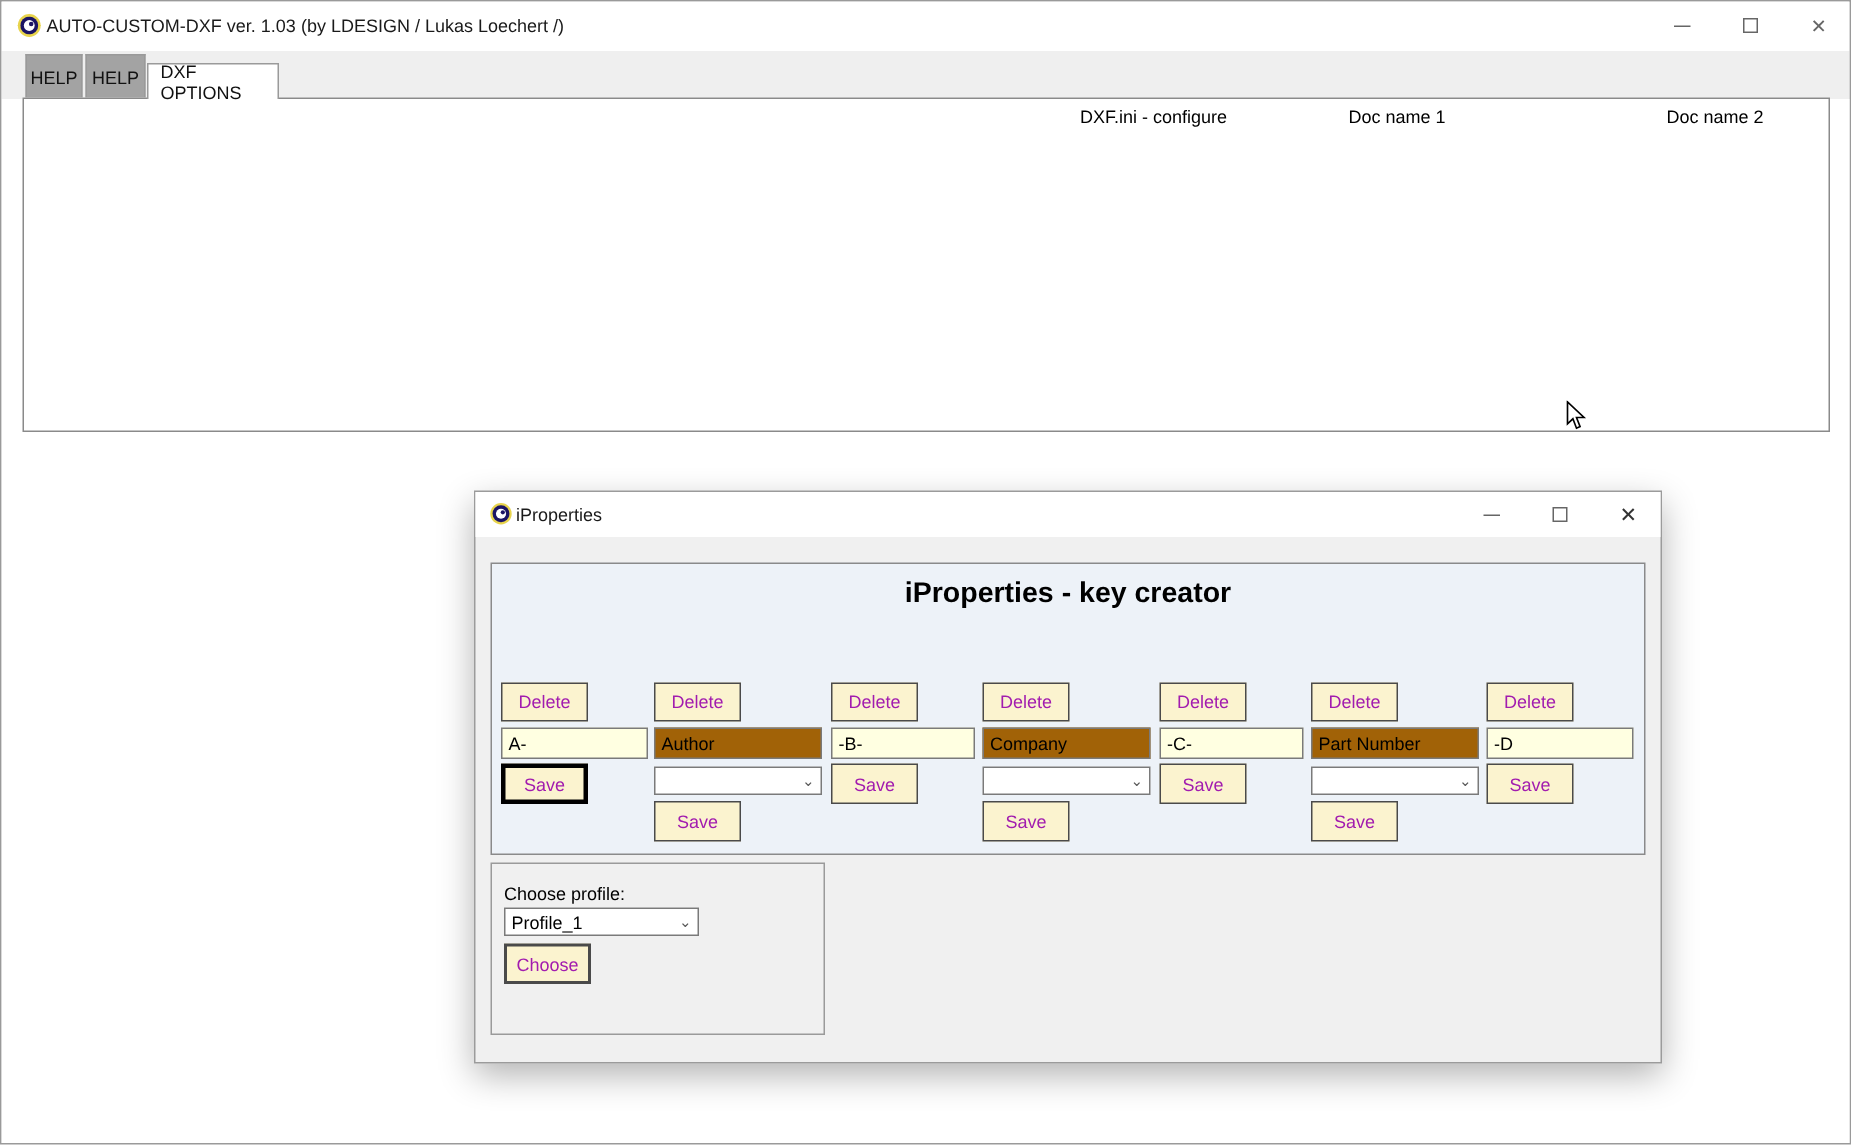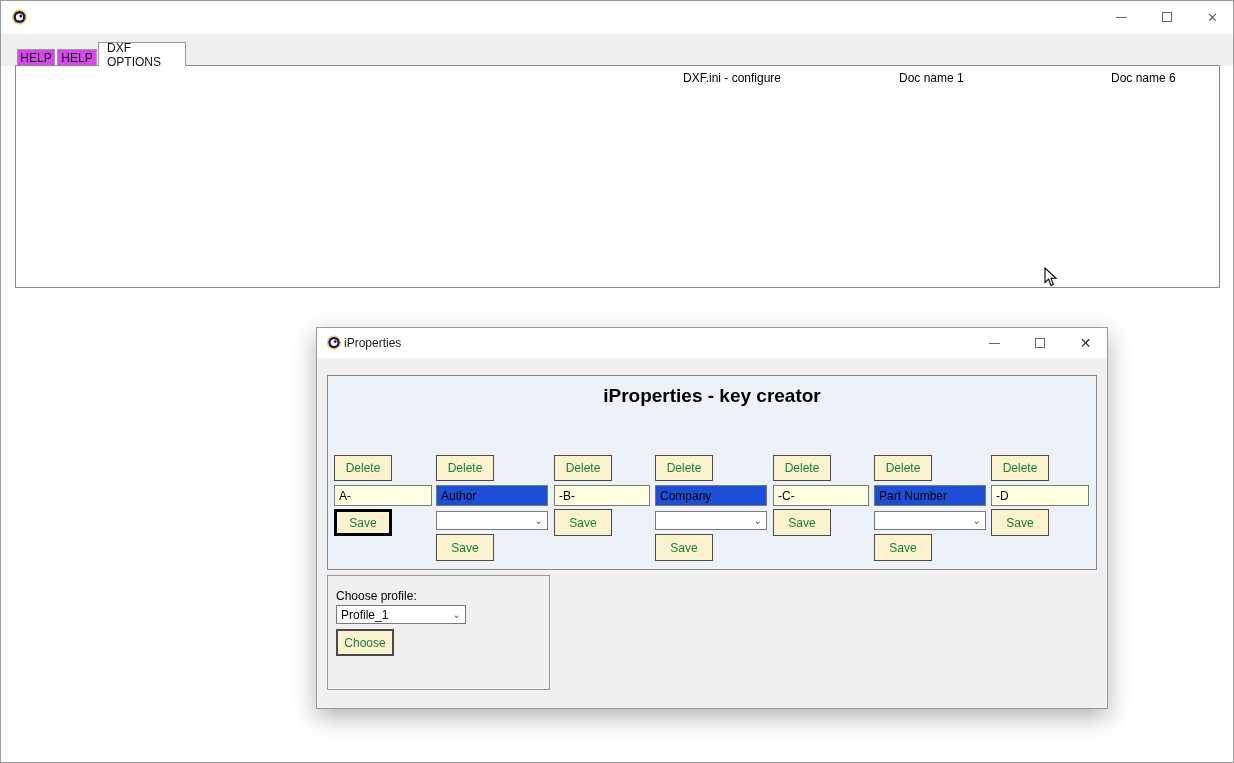--- a/index.html
+++ b/index.html
@@ -6,31 +6,31 @@
   html,body { width:1234px; height:763px; background:#fff; font-family:"Liberation Sans", sans-serif; }
   #window { position:absolute; left:0; top:0; width:1234px; height:763px; background:#fff; border:1px solid #9a9a9a; overflow:hidden; }
 
   .titlebar { position:absolute; left:0; top:0; width:100%; height:33px; background:#fff; }
   .title-text { position:absolute; left:30px; top:9px; font-size:12px; color:#1a1a1a; white-space:nowrap; }
   .winbtn { position:absolute; top:0; width:45px; height:32px; display:flex; align-items:center; justify-content:center; color:#666; font-size:13px; }
   .min-glyph { display:block; width:11px; height:1px; background:#666; }
   .max-glyph { display:block; width:10px; height:10px; border:1px solid #666; }
 
   .tabstrip { position:absolute; left:0; top:33px; width:100%; height:32px; background:#efefef; }
-  .tab { position:absolute; bottom:0; height:17px; background:#d946ef; border:1px solid #9a9a9a; border-bottom:none; display:flex; align-items:center; justify-content:center; font-size:12px; color:#111; padding:0 8px; }
+  .tab { position:absolute; bottom:0; height:30px; background:#a3a3a3; border:1px solid #9a9a9a; border-bottom:none; display:flex; align-items:center; justify-content:center; font-size:12px; color:#111; padding:0 8px; }
   .tab.active { height:24px; background:#fff; z-index:5;margin-top:16px; }
 
   .page { position:absolute; left:0; top:65px; width:1234px; height:698px; background:#fff; }
 
   .main-panel { position:absolute; left:14px; top:64px; width:1205px; height:223px; border:1px solid #8a8a8a; background:#fff; z-index:1; }
 
   .lbl { position:absolute; font-size:12px; color:#000; white-space:nowrap; }
   .field { position:absolute; background:#ffffe1; border:1px solid #7a7a7a; font-size:12px; color:#000; display:flex; align-items:center; padding:0 4px; white-space:nowrap; overflow:hidden; }
-  .field.gray { background:#1d4ed8; }
-  .btn { position:absolute; display:flex; align-items:center; justify-content:center; font-size:12px; color:#15803d; background:#fff; border:1px solid #2b2b2b; white-space:nowrap; }
+  .field.gray { background:#a16207; }
+  .btn { position:absolute; display:flex; align-items:center; justify-content:center; font-size:12px; color:#a21caf; background:#fff; border:1px solid #2b2b2b; white-space:nowrap; }
   .btn.grayb { background:#e4e4e4; border:1px solid #5a5a5a; }
   .btn.greenb { border:2px solid #3e8e3e; }
   .btn.yellow { background:#fbf3cf; border:1px solid #4a4a4a; }
   .btn.dxf { background:#fff; border:2px solid #7a2525; color:#a02c2c; }
   .btn.focus { border:3px solid #000; }
   .btn.sys { background:#dcdcdc; border:3px solid #000; }
   .cb { position:absolute; width:15px; height:15px; background:#fff; border:2px solid #3e8e3e; display:flex; align-items:center; justify-content:center; font-size:12px; font-weight:bold; color:#2a2a2a; line-height:1; }
   .group { position:absolute; border:1px solid #b0b0b0; }
   .legend { position:absolute; font-size:12px; color:#000; background:#fff; padding:0 4px; white-space:nowrap; z-index:2; }
   .redline { position:absolute; height:2px; background:#8b0000; }
@@ -50,20 +50,21 @@
 <div id="window">
 
   <div class="titlebar">
     <svg style="position:absolute;left:10px;top:8px" width="17" height="16" viewBox="0 0 16 16">
       <circle cx="8" cy="8" r="7.6" fill="#e8d44d"></circle>
       <circle cx="8" cy="8" r="6" fill="#1b1464"></circle>
       <circle cx="8" cy="8" r="3.6" fill="#fff"></circle>
       <circle cx="9.3" cy="7" r="1.5" fill="#1b1464"></circle>
       <path d="M8 0 L9 2 L7 2 Z M16 8 L14 9 L14 7 Z M8 16 L7 14 L9 14 Z M0 8 L2 7 L2 9 Z" fill="#e8d44d"></path>
     </svg>
+    <span class="title-text">AUTO-CUSTOM-DXF ver. 1.03 (by LDESIGN / Lukas Loechert /)</span>
     <span class="winbtn" style="left:1098px">
         <i class="min-glyph"></i>
       </span>
     <span class="winbtn" style="left:1143px">
         <i class="max-glyph"></i>
       </span>
     <span class="winbtn" style="left:1189px">
         <span>✕</span>
       </span>
   </div>
@@ -118,21 +119,21 @@
   <div class="btn grayb greenb" style="left:476px;top:206px;width:27px;height:26px">B</div>
   <div class="btn" style="left:511px;top:206px;width:52px;height:26px">Save</div>
   <div class="btn dxf" style="left:574px;top:206px;width:55px;height:26px">DXF (4)</div>
   <div class="cb" style="left:640px;top:211px">✓</div>
 
   <div class="lbl" style="left:260px;top:253px;width:306px;text-align:right">Save DXF document to INVENTOR file origin location:</div>
   <div class="btn dxf" style="left:574px;top:245px;width:55px;height:28px">DXF (5)</div>
   <div class="cb" style="left:640px;top:252px">✓</div>
 
   <div class="group" style="left:672px;top:76px;width:203px;height:92px"></div>
-  <div class="legend" style="left:678px;top:70px">DXF.ini - configure</div>
+  <div class="legend" style="left:715px;top:70px">DXF.ini - configure</div>
   <div class="btn yellow" style="left:679px;top:94px;width:189px;height:25px;border-width:2px">Create default DXF.ini</div>
   <div class="cb" style="left:675px;top:128px">✓</div>
   <div class="lbl" style="left:696px;top:129px">All sheets</div>
   <div class="cb" style="left:675px;top:146px"></div>
   <div class="lbl" style="left:696px;top:147px">Only model geometry</div>
 
   <div class="group" style="left:888px;top:76px;width:202px;height:207px"></div>
   <div class="legend" style="left:894px;top:70px">Doc name 1</div>
   <div class="btn" style="left:893px;top:93px;width:80px;height:28px;border-width:2px">Save name</div>
   <div class="field" style="left:892px;top:123px;width:185px;height:21px">TEST</div>
@@ -146,21 +147,21 @@
   <div class="field" style="left:1048px;top:193px;width:33px;height:19px">)</div>
   <div class="cb" style="left:892px;top:211px"></div>
   <div class="lbl" style="left:911px;top:212px">Name by signs</div>
   <div class="btn" style="left:993px;top:216px;width:85px;height:27px;border-width:2px">Save signs</div>
   <div class="redline" style="left:896px;top:251px;width:181px"></div>
   <div class="cb" style="left:892px;top:262px">✓</div>
   <div class="lbl" style="left:911px;top:263px">Name by iProp</div>
   <div class="btn sys" style="left:992px;top:255px;width:88px;height:27px">iProperties</div>
 
   <div class="group" style="left:1100px;top:76px;width:118px;height:207px"></div>
-  <div class="legend" style="left:1106px;top:70px">Doc name 6</div>
+  <div class="legend" style="left:1106px;top:70px">Doc name 2</div>
   <div class="btn" style="left:1104px;top:93px;width:83px;height:28px;border-width:2px">Save prefix</div>
   <div class="field" style="left:1103px;top:124px;width:78px;height:21px">X-</div>
   <div class="cb" style="left:1188px;top:127px">✓</div>
   <div class="btn" style="left:1104px;top:148px;width:83px;height:28px;border-width:2px">Save sufix</div>
   <div class="field" style="left:1103px;top:178px;width:78px;height:21px">-X</div>
   <div class="cb" style="left:1188px;top:181px">✓</div>
 
   <div class="dialog">
     <div class="dlg-titlebar">
       <svg style="position:absolute;left:9px;top:7px" width="16" height="15" viewBox="0 0 16 16">

